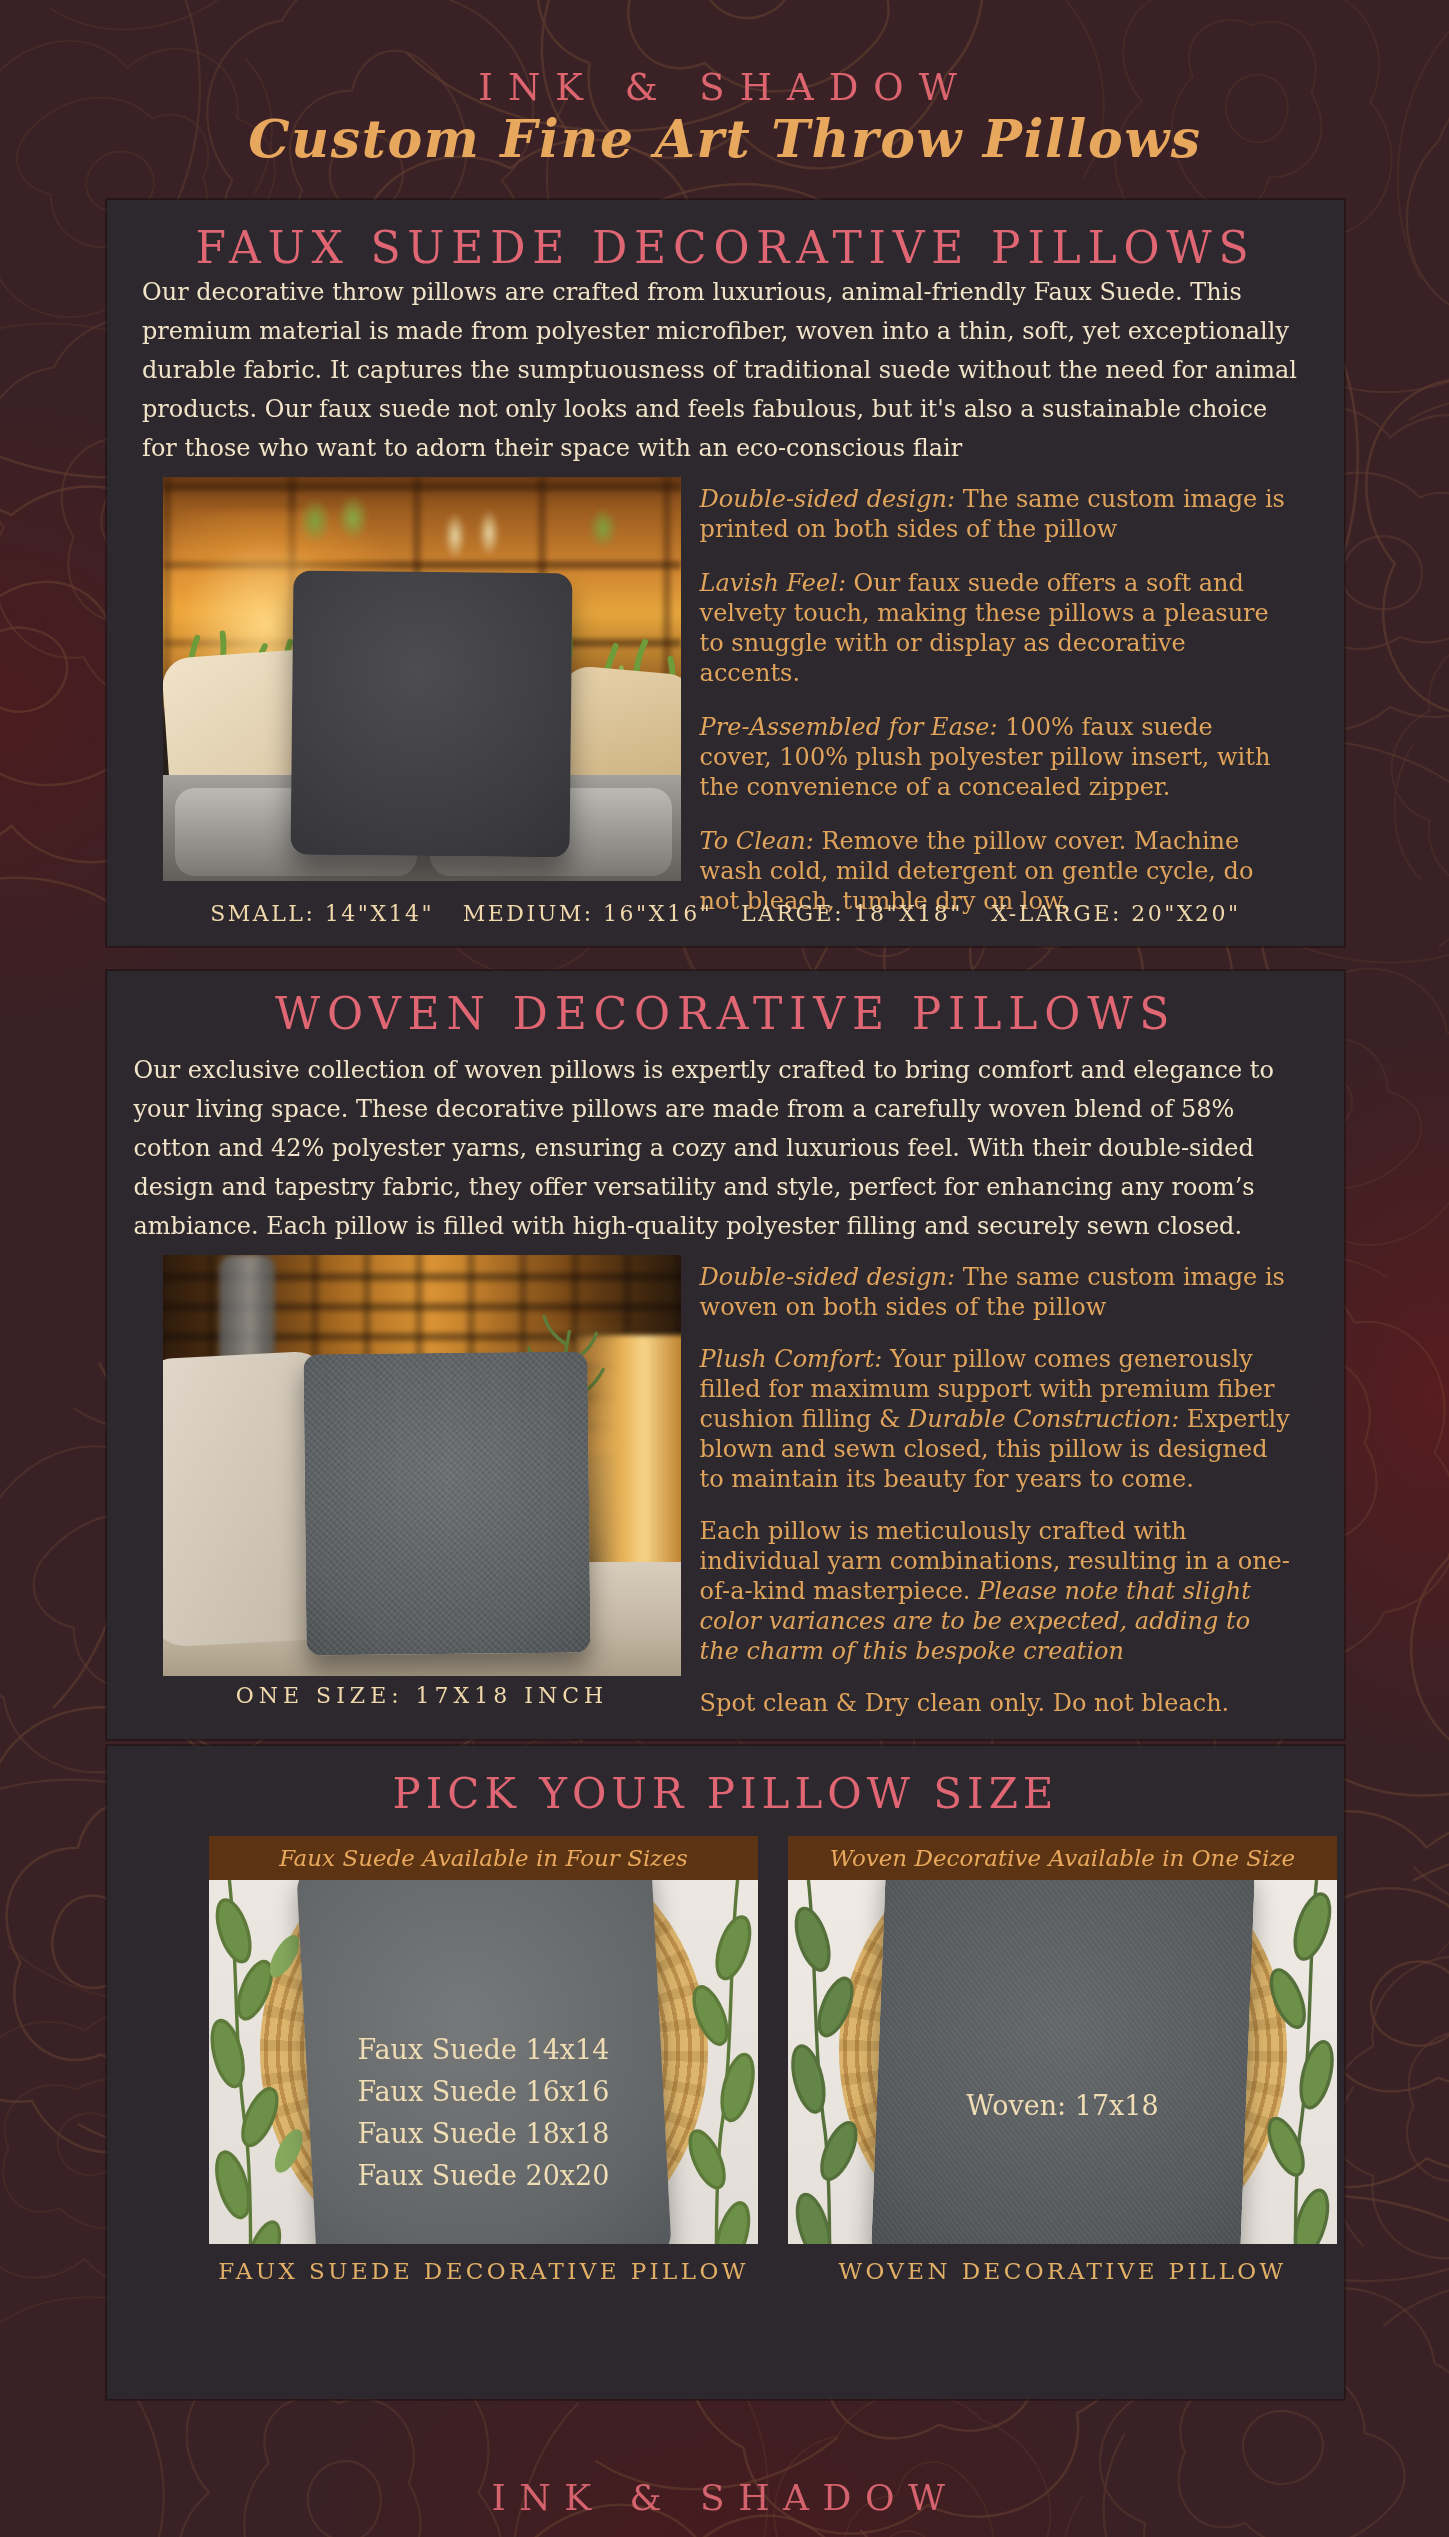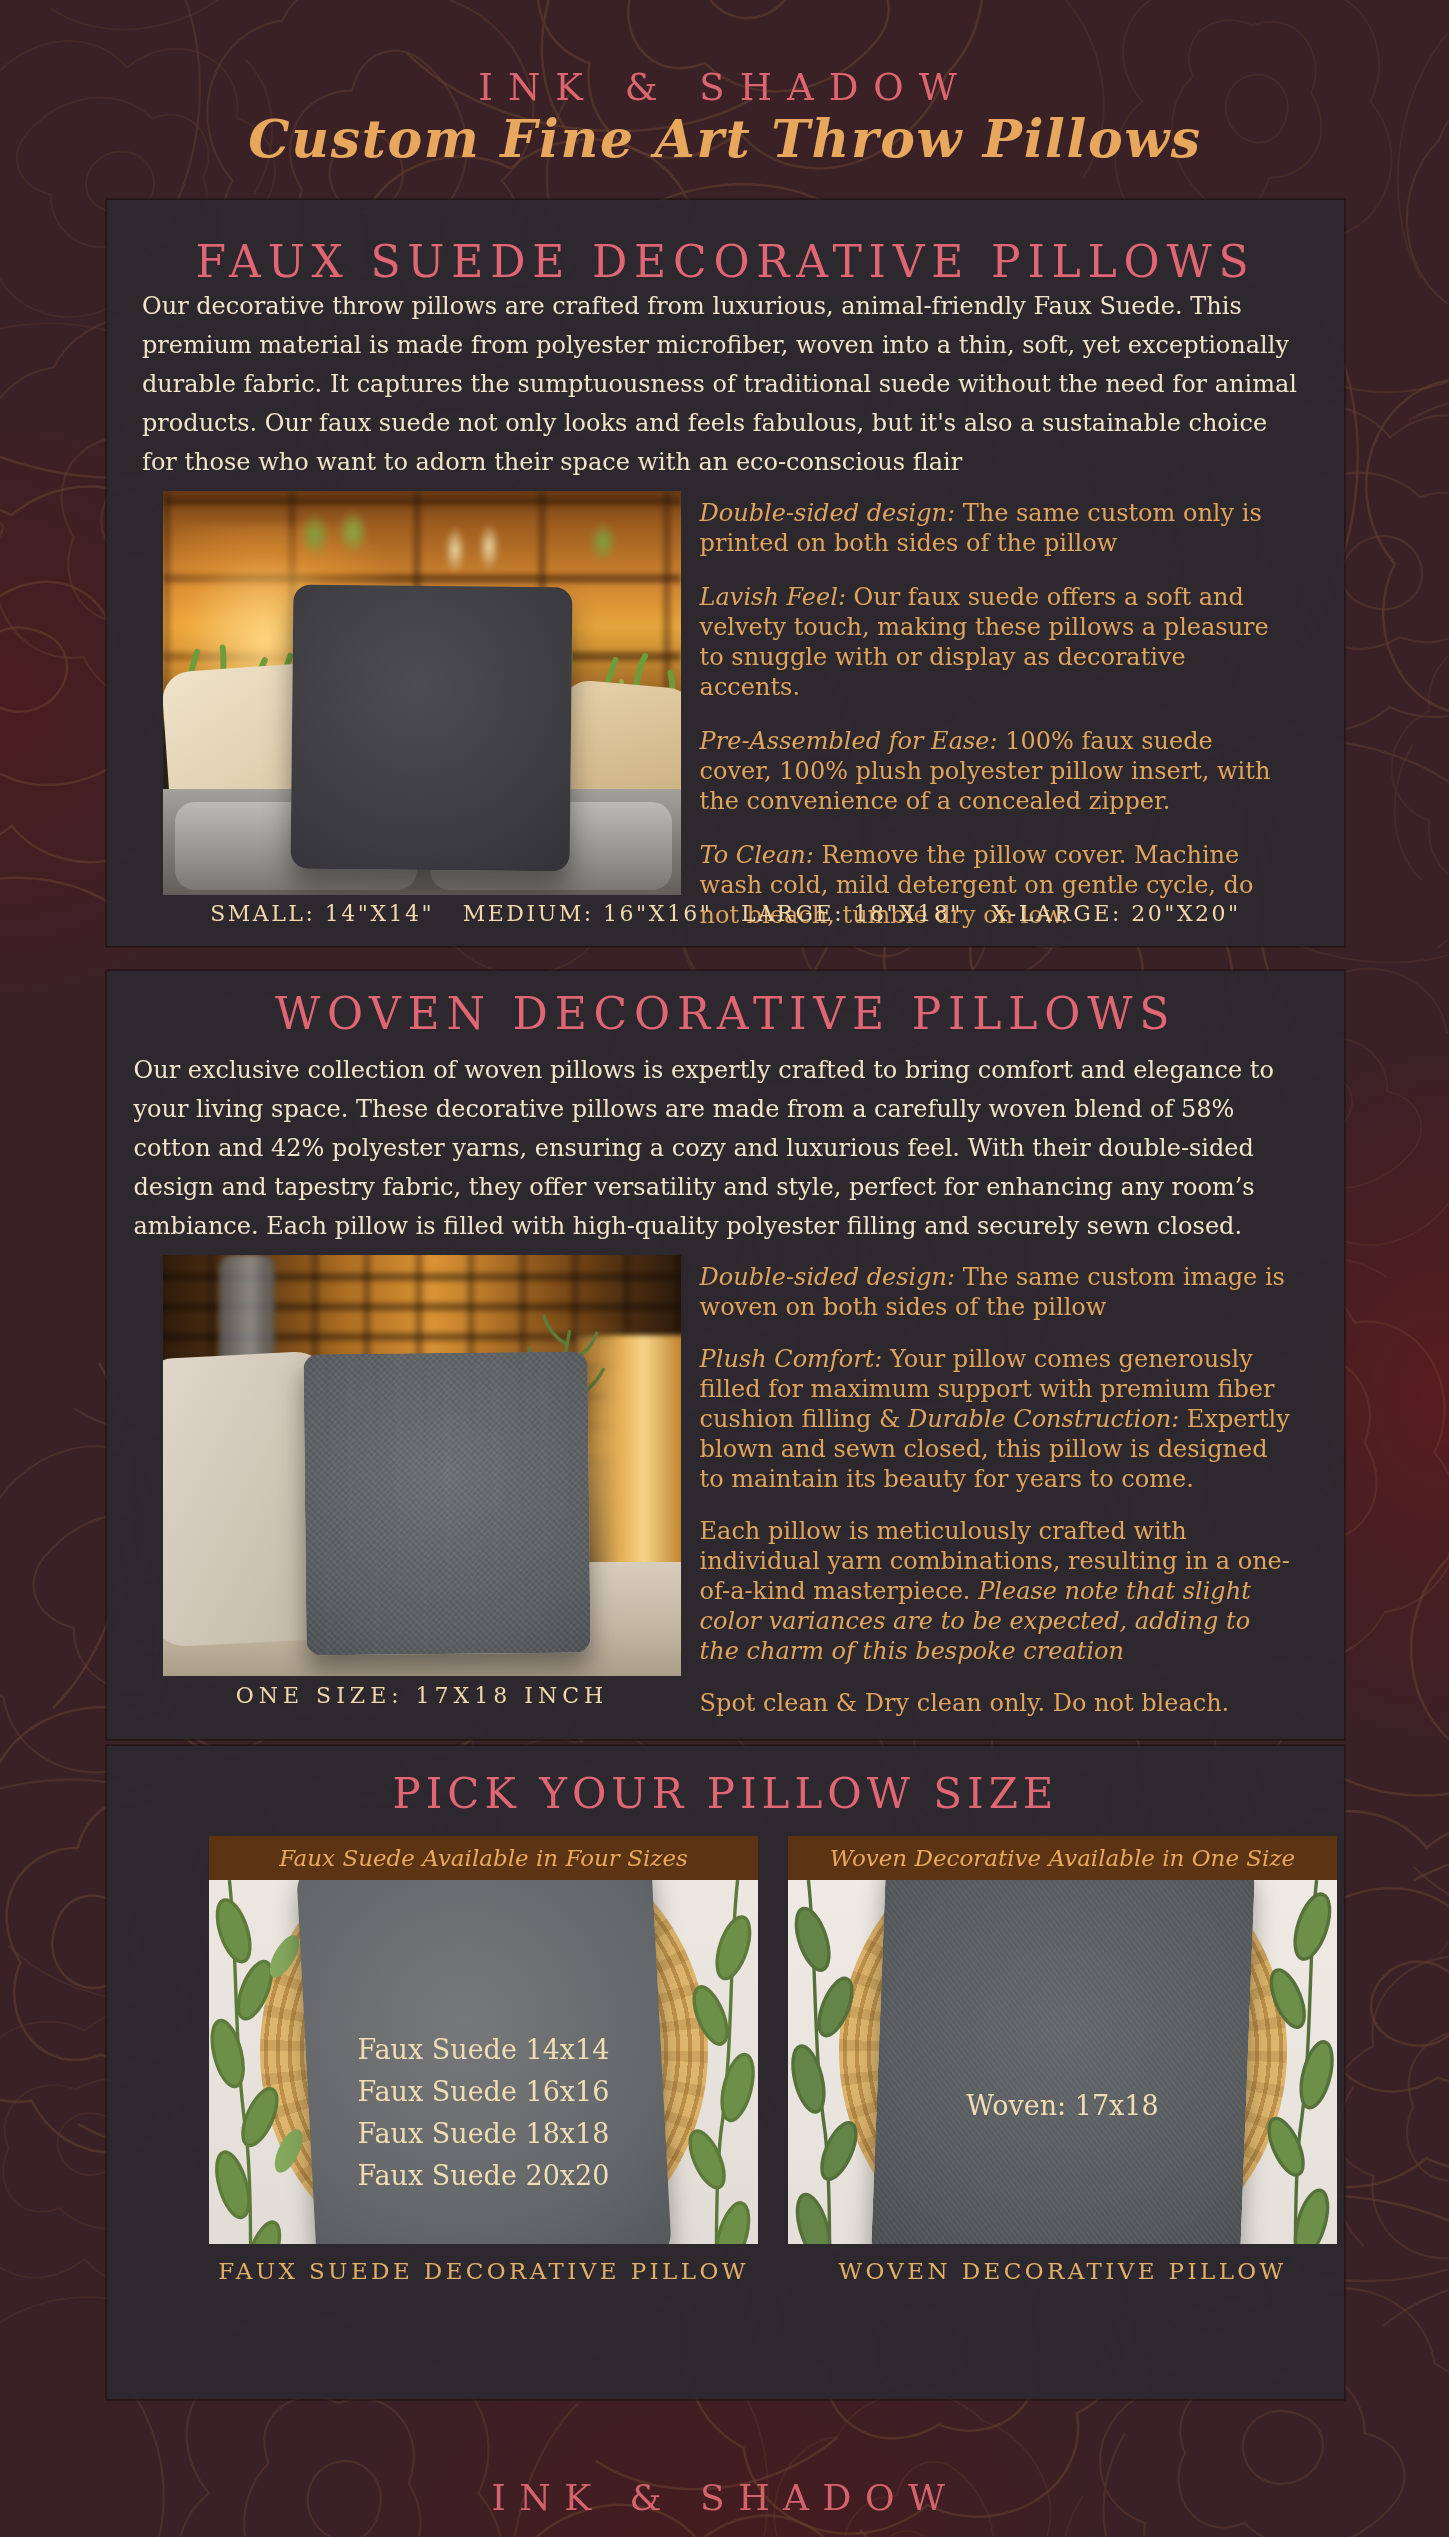--- a/index.html
+++ b/index.html
@@ -17,21 +17,21 @@
     font-size:52px;font-style:italic;font-weight:700;letter-spacing:1.7px;}
   .footer-brand{position:absolute;top:2477px;left:0;right:0;text-align:center;color:#d5636e;
     font-size:36px;letter-spacing:13.5px;}
 
   .card{position:absolute;left:107px;width:1237px;background:rgba(44,41,46,.95);
     box-shadow:0 0 0 1.7px rgba(20,12,12,.55);}
   #card1{top:200px;height:746px;}
   #card2{top:971px;height:768px;}
   #card3{top:1746px;height:653px;}
   .card h2{margin:0;text-align:center;color:#df6672;font-weight:400;line-height:51px;}
-  #card1 h2{margin-top:36px;font-size:44px;letter-spacing:6.8px;}
+  #card1 h2{margin-top:22px;font-size:44px;letter-spacing:6.8px;}
   #card2 h2{margin-top:17px;font-size:44px;letter-spacing:6.8px;}
   #card3 h2{margin-top:22px;font-size:42px;letter-spacing:5px;}
   .intro{color:#f2e4c8;margin:0 auto;font-size:24px;line-height:39px;}
   #card1 .intro{width:1167px;}
   #card2 .intro{width:1184px;margin-top:12px;line-height:39px;}
   .row{display:flex;align-items:flex-start;margin:9.3px 52px 0 56px;}
   .photo-col{width:518px;flex:none;}
   .photo{width:518px;position:relative;overflow:hidden;flex:none;background:#222;}
   #photo1{height:404px;}
   #photo2{height:421px;}
@@ -231,21 +231,21 @@
         </svg>
         <div class="ph1-side ph1-pl"></div>
         <div class="ph1-side ph1-pr"></div>
         <div class="ph1-couch">
           <div class="ph1-cush l"></div>
           <div class="ph1-cush r"></div>
         </div>
         <div class="ph1-main"></div>
       </div>
       <div class="features">
-        <p><span class="it">Double-sided design:</span><span> The same custom only is printed on both sides of the pillow</span></p>
+        <p><span class="it">Double-sided design:</span><span> The same custom image is printed on both sides of the pillow</span></p>
         <p><span class="it">Lavish Feel:</span><span> Our faux suede offers a soft and velvety touch, making these pillows a pleasure to snuggle with or display as decorative accents.</span></p>
         <p><span class="it">Pre-Assembled for Ease:</span><span> 100% faux suede cover, 100% plush polyester pillow insert, with the convenience of a concealed zipper.</span></p>
         <p><span class="it">To Clean:</span><span> Remove the pillow cover. Machine wash cold, mild detergent on gentle cycle, do not bleach, tumble dry on low.</span></p>
       </div>
     </div>
     <div class="sizes-line">SMALL: 14"X14"   MEDIUM: 16"X16"   LARGE: 18"X18"   X-LARGE: 20"X20"</div>
   </section>
 
   <section class="card" id="card2">
     <h2>WOVEN DECORATIVE PILLOWS</h2>

